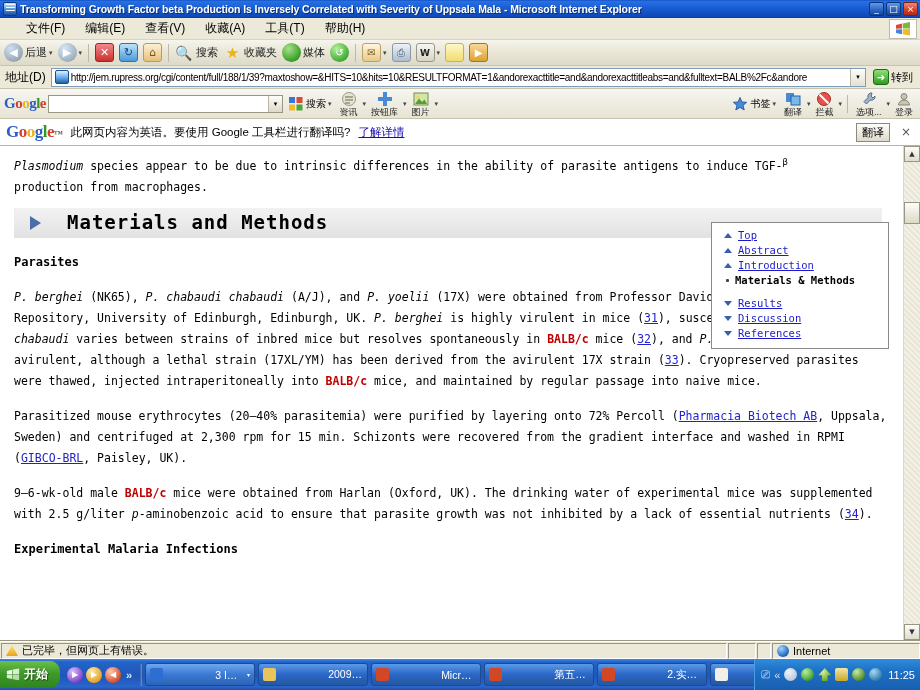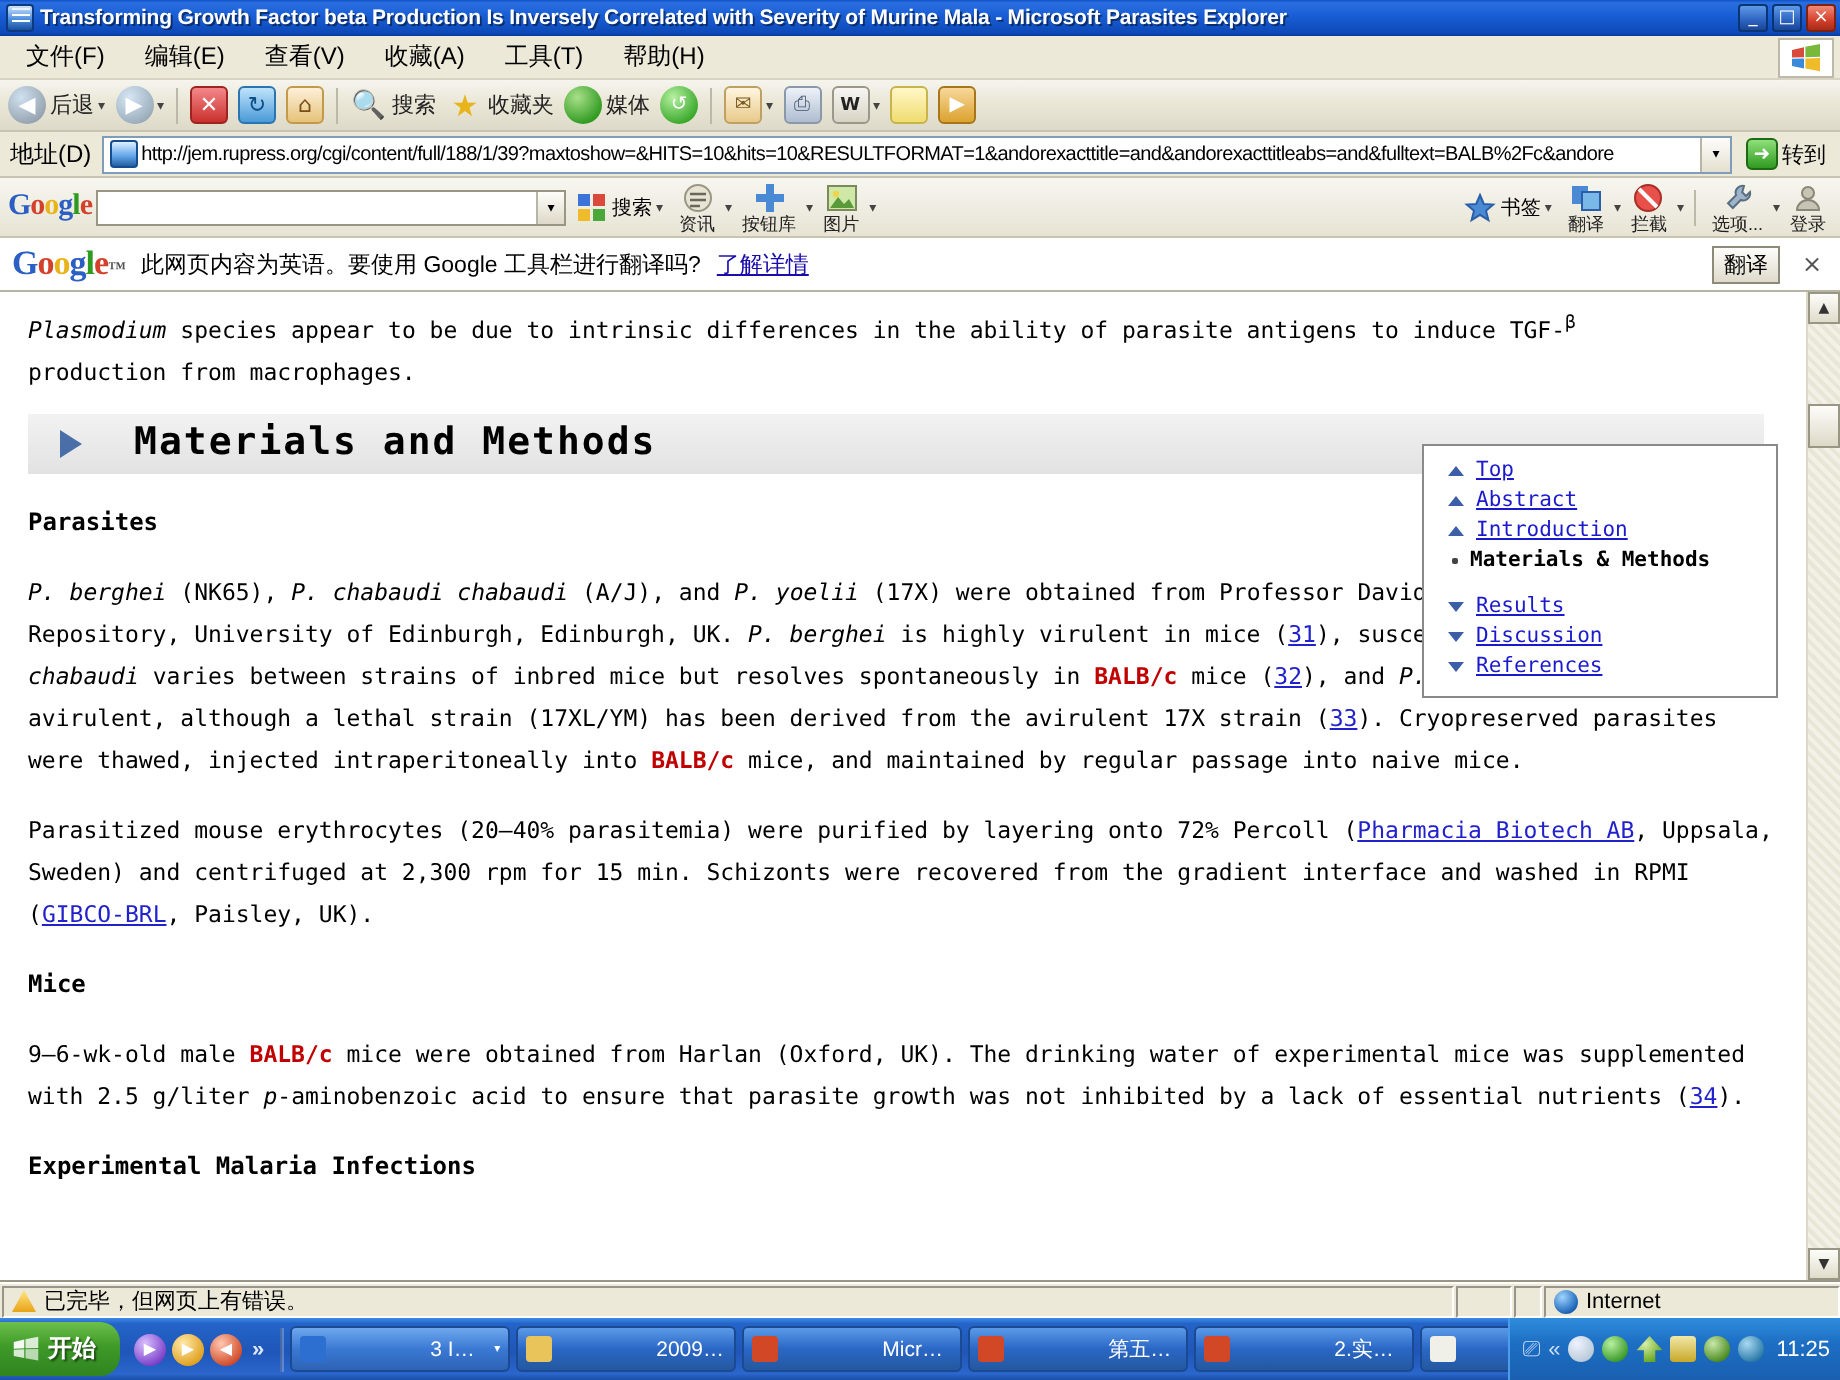--- a/index.html
+++ b/index.html
@@ -43,21 +43,21 @@
     color: #fff; font-size: 9px; line-height: 12px; text-align: center;
     font-family: "DejaVu Sans", sans-serif;
   }
   .tb-btn.close { background: linear-gradient(180deg,#f08a7a,#d3402a 60%,#a62b18); border-color:#7e2111; }
 
   
   .menubar {
     height: 22px; background: #ece9d8;
     display: flex; align-items: center;
     border-bottom: 1px solid #d8d4c4;
-    padding-left: 3px;
+    padding-left: 16px;
     position: relative;
   }
   .menu-item {
     font-size: 12px; color: #000; padding: 2px 10px;
     white-space: nowrap;
   }
   .menu-flag {
     position: absolute; right: 3px; top: 1px;
     width: 28px; height: 20px; background:#fff;
     border:1px solid #bfbaa8;
@@ -319,21 +319,21 @@
     border-left:1px solid #4a9de8;
     color:#fff;font-size:11px;
   }
   .tray .tico{width:13px;height:13px;border-radius:2px;}
 </style>
 </head>
 <body>
 
 <div class="titlebar">
   <div class="tb-ico"></div>
-  <div class="tb-title">Transforming Growth Factor beta Production Is Inversely Correlated with Severity of Murine Mala - Microsoft Parasites Explorer</div>
+  <div class="tb-title">Transforming Growth Factor beta Production Is Inversely Correlated with Severity of Uppsala Mala - Microsoft Internet Explorer</div>
   <div class="tb-btns">
     <div class="tb-btn">_</div>
     <div class="tb-btn">□</div>
     <div class="tb-btn close">×</div>
   </div>
 </div>
 
 <div class="menubar">
   <div class="menu-item">文件(F)</div>
   <div class="menu-item">编辑(E)</div>
@@ -519,21 +519,20 @@
 
     <div class="secband">
       <div class="tri"></div>
       <div class="t">Materials and Methods</div>
     </div>
 
     <h3 class="subh">Parasites</h3>
     <p id="p0"><i class="sp">P. berghei</i><span> (NK65), </span><i class="sp">P. chabaudi chabaudi</i><span> (A/J), and </span><i class="sp">P. yoelii</i><span> (17X) were obtained from Professor David Walliker, WHO Malaria Repository, University of Edinburgh, Edinburgh, UK. </span><i class="sp">P. berghei</i><span> is highly virulent in mice (</span><a class="ref" href="#">31</a><span>), susceptibility to </span><i class="sp">P. chabaudi chabaudi</i><span> varies between strains of inbred mice but resolves spontaneously in </span><span class="hl">BALB/c</span><span> mice (</span><a class="ref" href="#">32</a><span>), and </span><i class="sp">P. yoelii</i><span> is generally avirulent, although a lethal strain (17XL/YM) has been derived from the avirulent 17X strain (</span><a class="ref" href="#">33</a><span>). Cryopreserved parasites were thawed, injected intraperitoneally into </span><span class="hl">BALB/c</span><span> mice, and maintained by regular passage into naive mice.</span></p>
     <p id="p1"><span>Parasitized mouse erythrocytes (20–40% parasitemia) were purified by layering onto 72% Percoll (</span><a class="ext" href="#">Pharmacia Biotech AB</a><span>, Uppsala, Sweden) and centrifuged at 2,300 rpm for 15 min. Schizonts were recovered from the gradient interface and washed in RPMI (</span><a class="ext" href="#">GIBCO-BRL</a><span>, Paisley, UK).</span></p>
 
-    <h3 class="subh">Mice</h3>
     <p id="p2"><span>9–6-wk-old male </span><span class="hl">BALB/c</span><span> mice were obtained from Harlan (Oxford, UK). The drinking water of experimental mice was supplemented with 2.5 g/liter </span><i class="sp">p</i><span>-aminobenzoic acid to ensure that parasite growth was not inhibited by a lack of essential nutrients (</span><a class="ref" href="#">34</a><span>).</span></p>
 
     <h3 class="subh">Experimental Malaria Infections</h3>
 
     <div class="navbox" id="navbox">
         <div class="navrow">
           <span class="up"></span>
           <a href="#">Top</a>
         </div>
         <div class="navrow">

